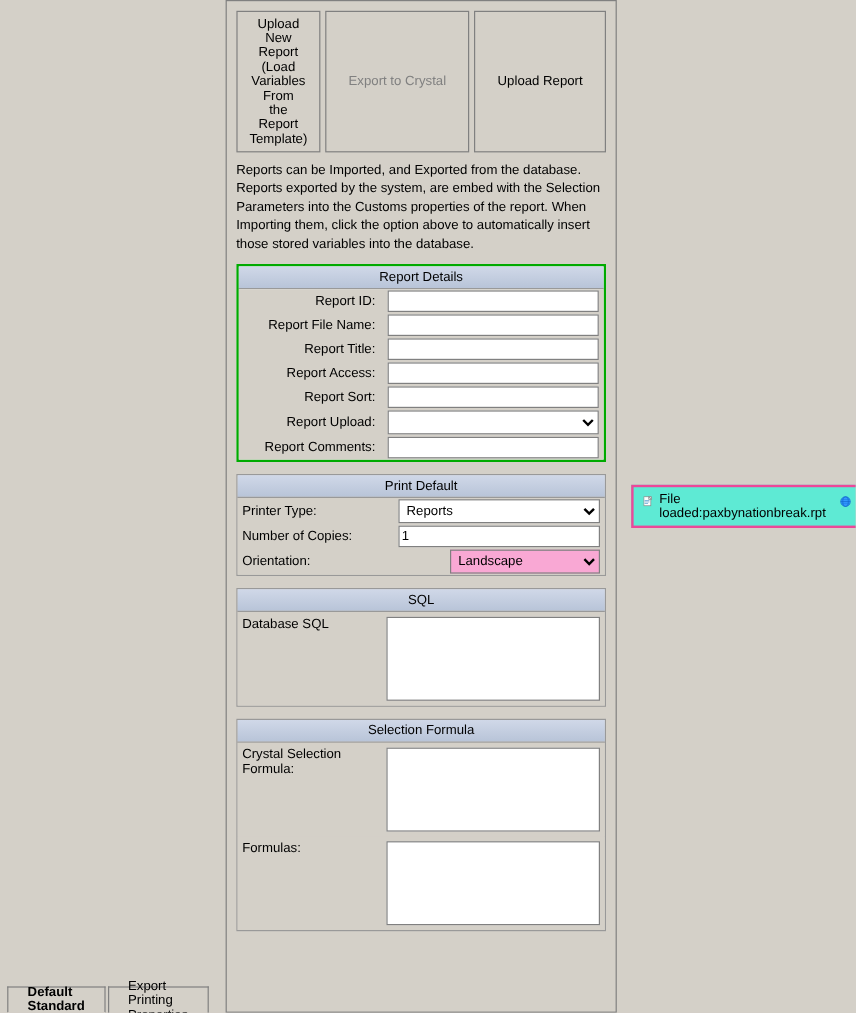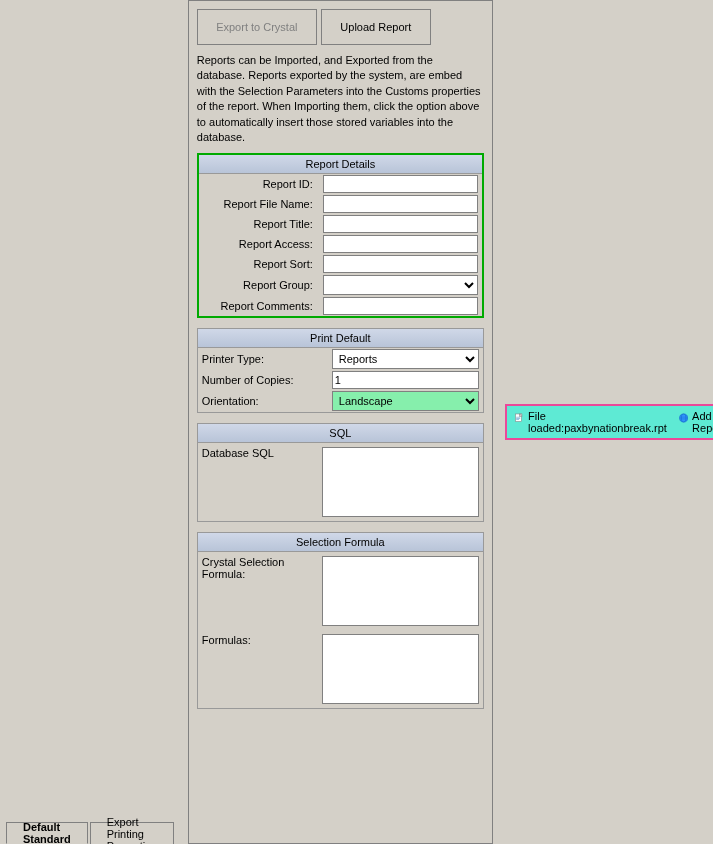--- a/index.html
+++ b/index.html
@@ -226,20 +226,21 @@
       <span>Default Standard</span>
     </div>
     <div class="tab">
       <span>Export Printing Properties</span>
     </div>
   </div>
 
   <div class="main-content">
 
     <div class="button-row">
+      <button class="btn btn-upload-new">Upload New Report (Load Variables From<br>the Report Template)</button>
       <button class="btn btn-export">
         <span>Export to Crystal</span>
       </button>
       <button class="btn btn-upload-report">
         <span>Upload Report</span>
       </button>
     </div>
 
     <div class="info-text">
       <span>Reports can be Imported, and Exported from the database.  Reports exported by the system, are embed with the Selection Parameters into the Customs properties of the report.  When Importing them, click the option above to automatically insert those stored variables into the database.</span>
@@ -265,21 +266,21 @@
         </tr>
         <tr>
           <td class="label-cell">Report Access:</td>
           <td class="input-cell"><input class="form-input" type="text" style=""></td>
         </tr>
         <tr>
           <td class="label-cell">Report Sort:</td>
           <td class="input-cell"><input class="form-input" type="text" style=""></td>
         </tr>
         <tr>
-          <td class="label-cell">Report Group:</td>
+          <td class="label-cell">Report Upload:</td>
           <td class="input-cell">
             <div class="dropdown-wrapper">
               <select style="width:100%;height:20px;border:1px solid #808080;background:#fff;font-size:11px;">
                 <option value=""></option>
               </select>
             </div>
           </td>
         </tr>
         <tr>
           <td class="label-cell">Report Comments:</td>
@@ -308,21 +309,21 @@
         <tr>
           <td class="label-cell">Number of Copies:</td>
           <td class="value-cell">
             <input class="form-input" type="text" value="1" style="width: 100%;">
           </td>
         </tr>
         <tr>
           <td class="label-cell">Orientation:</td>
           <td class="value-cell">
             <div class="dropdown-wrapper">
-              <select style="width:100%;height:20px;border:1px solid #808080;background:#86efac;font-size:11px;">
+              <select style="width:100%;height:20px;border:1px solid #808080;background:#f9a8d4;font-size:11px;margin-left:43px;">
                 <option value="Landscape">Landscape</option>
                 <option value="Portrait">Portrait</option>
               </select>
             </div>
           </td>
         </tr>
       </tbody>
         </table>
     </div>
 

